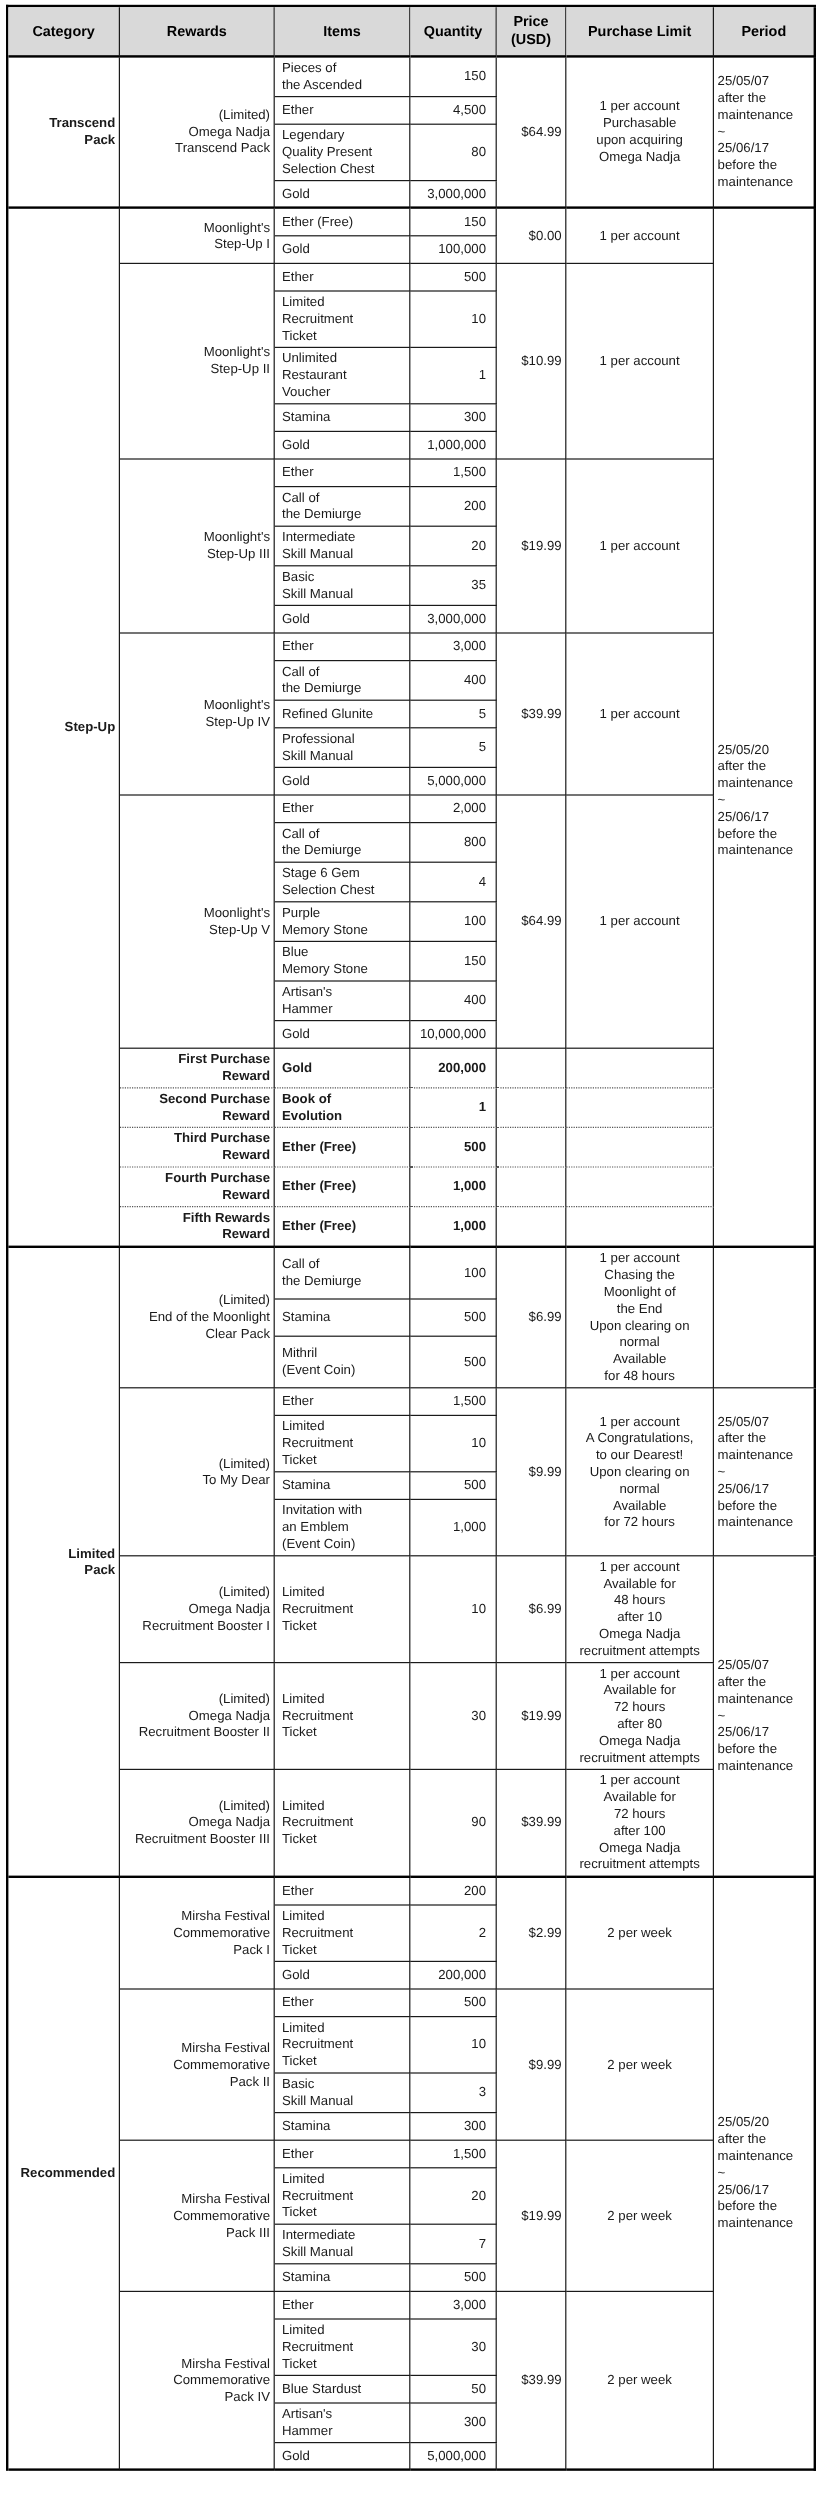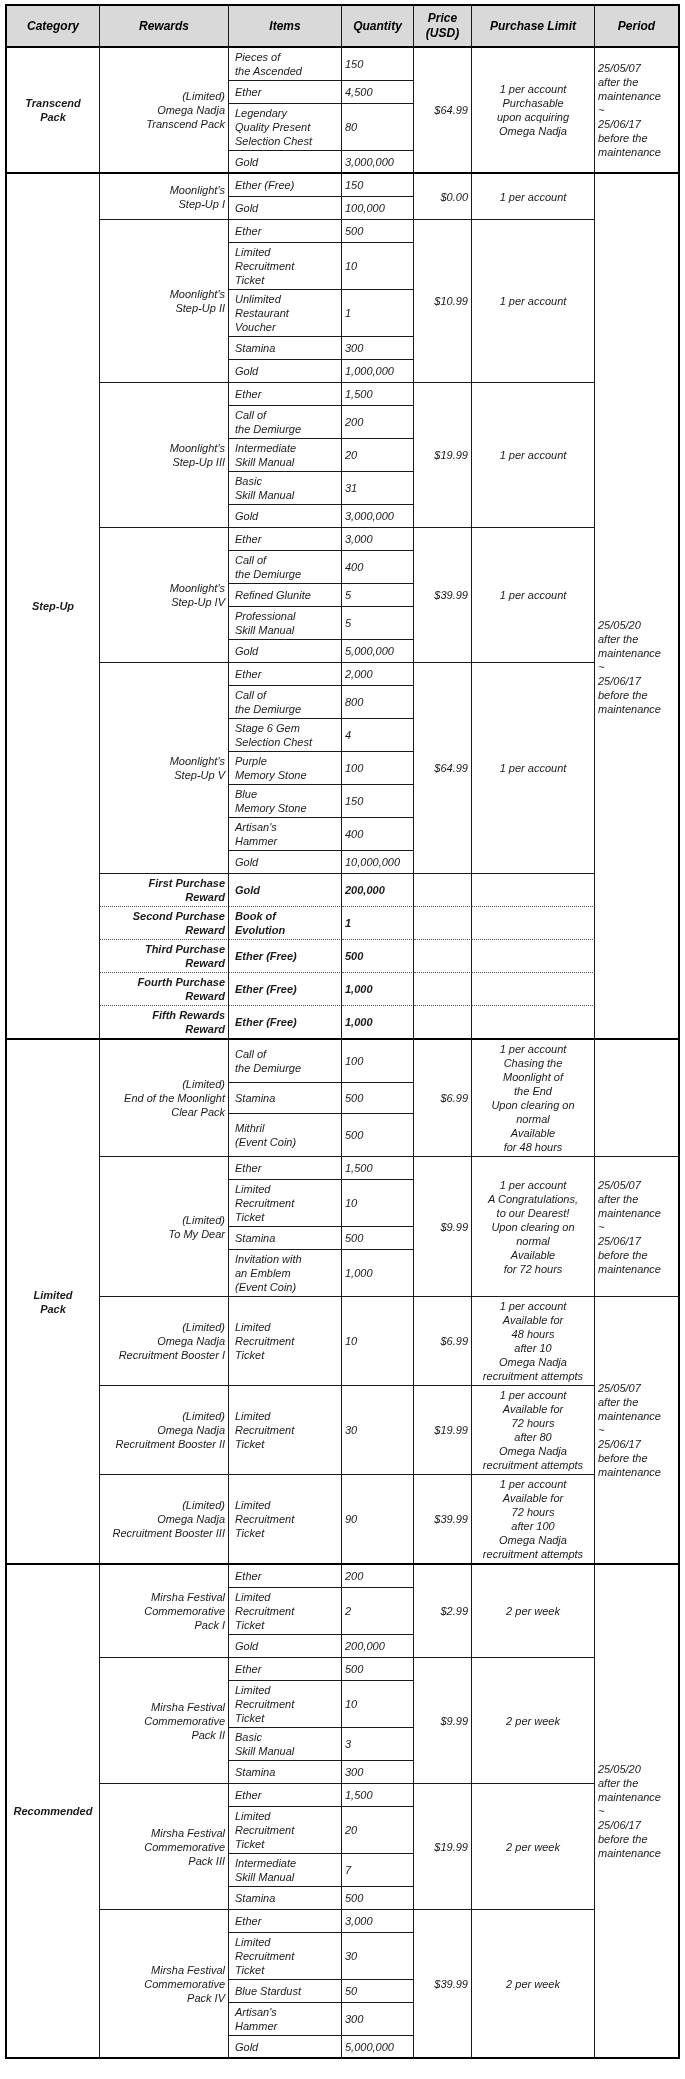--- a/index.html
+++ b/index.html
@@ -1,20 +1,19 @@
 <!DOCTYPE html>
 <html><head>
 <meta charset="utf-8">
 <style>
   html,body{margin:0;padding:0;background:#ffffff;}
   .page{
     padding:4px 0 8px 5px;
     font-family:"Liberation Sans","DejaVu Sans",sans-serif;
     color:#1a1a1a;
-    font-style:italic;
   }
   table.pack-table{
     border-spacing:0;
     border-collapse:separate;
     border-top:2px solid #000;
     border-left:2px solid #000;
     table-layout:fixed;
   }
   col.c0{width:93px}  col.c1{width:129px} col.c2{width:113px}
   col.c3{width:72px}  col.c4{width:58px}  col.c5{width:123px} col.c6{width:85px}
@@ -31,24 +30,24 @@
   }
   th.hdr{
     background:#d9d9d9;
     font-weight:bold;
     font-size:12px;
     line-height:15px;
     height:42px;
     text-align:center;
     color:#000;
   }
-  td.cat{font-weight:bold;text-align:center;}
+  td.cat{font-weight:bold;text-align:right;}
   td.rew{text-align:right;}
   td.item{text-align:left;padding-left:6px;}
-  td.qty{text-align:left;padding-right:8px;}
+  td.qty{text-align:right;padding-right:8px;}
   td.price{text-align:right;}
   td.limit{text-align:center;padding-left:1px;padding-right:1px;}
   td.period{}
   td.lines-1{height:23px}
   td.lines-2{height:32px}
   td.lines-3{height:46px}
   .bold{font-weight:bold;}
   .sec-end{border-bottom:2px solid #000 !important;}
   .dot-end{border-bottom:1px dotted #555 !important;}
   .col-end{border-right:2px solid #000 !important;}
@@ -179,21 +178,21 @@
           <td class="qty">200</td>
         </tr>
         <tr>
           <td class="item lines-2">Intermediate
 Skill Manual</td>
           <td class="qty">20</td>
         </tr>
         <tr>
           <td class="item lines-2">Basic
 Skill Manual</td>
-          <td class="qty">31</td>
+          <td class="qty">35</td>
         </tr>
         <tr>
           <td class="item lines-1">Gold</td>
           <td class="qty">3,000,000</td>
         </tr>
         <tr>
           <td class="rew" rowspan="5">Moonlight's
 Step-Up IV</td>
           <td class="item lines-1">Ether</td>
           <td class="qty">3,000</td>

